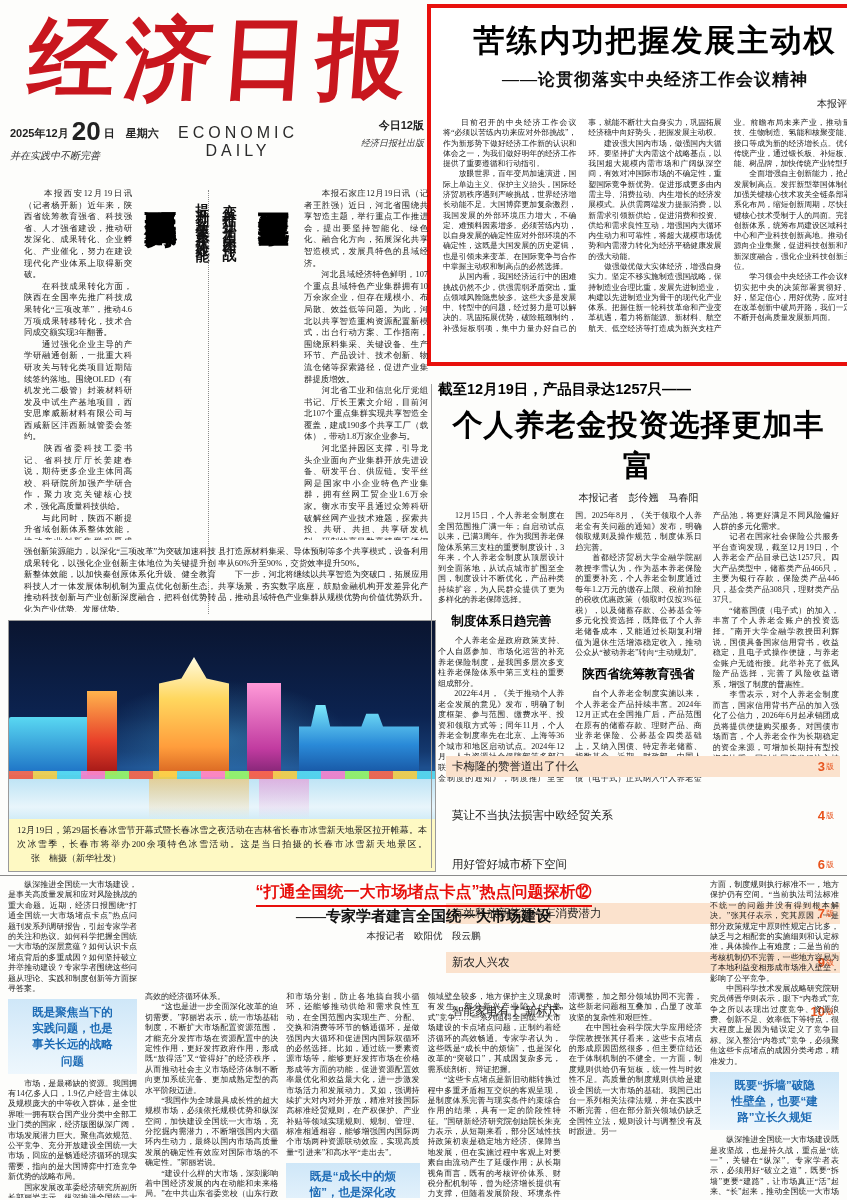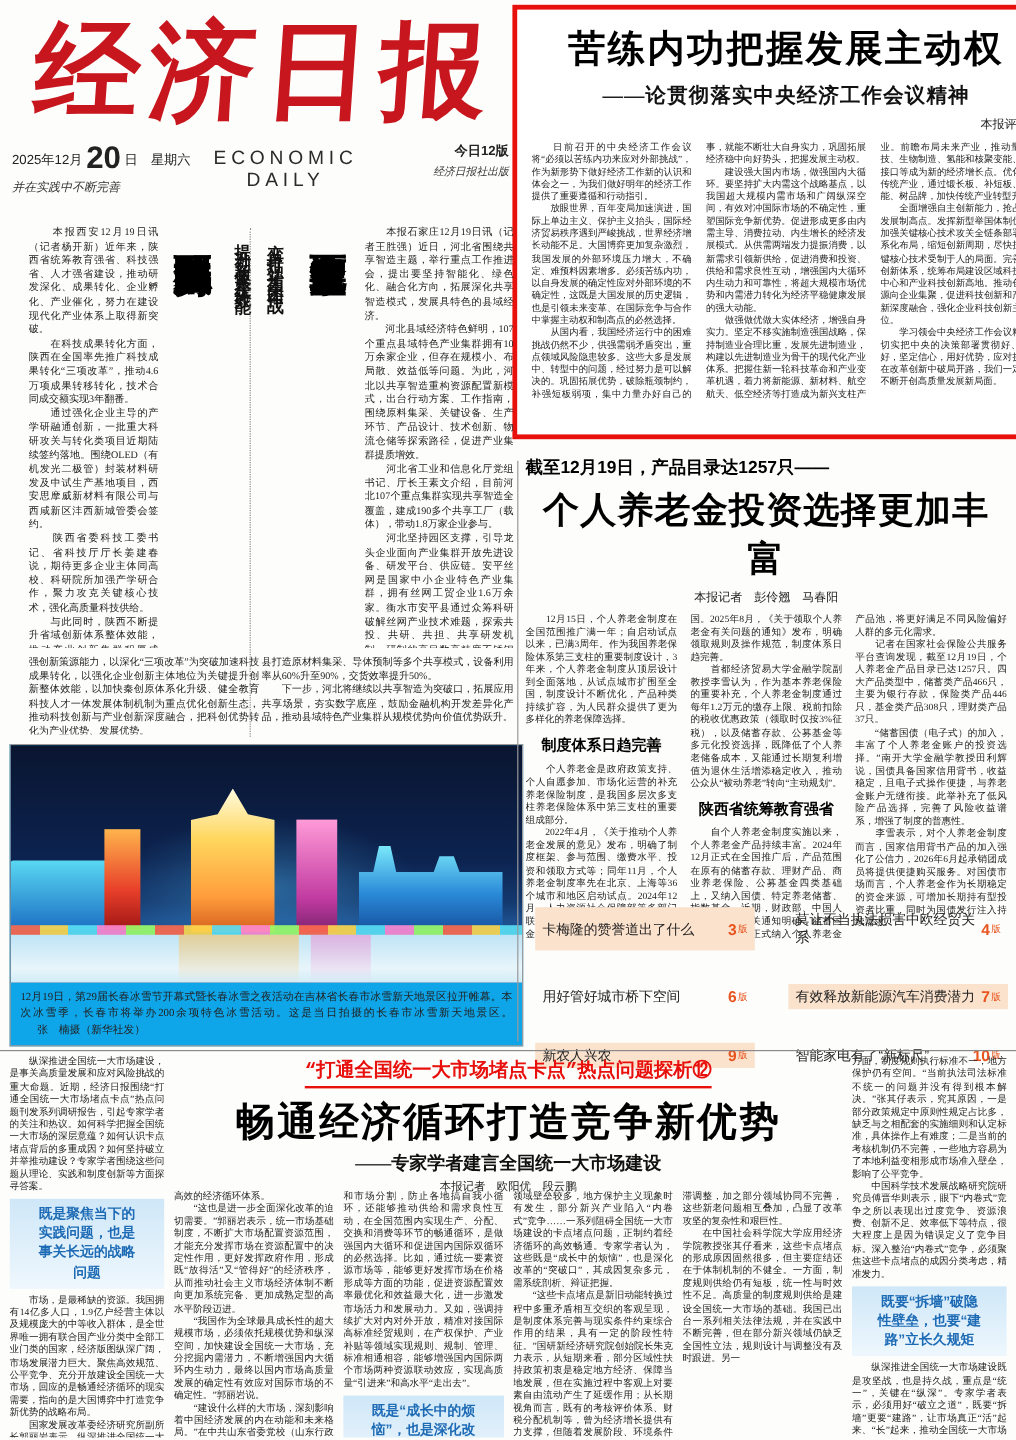--- a/index.html
+++ b/index.html
@@ -7,21 +7,21 @@
   .page{position:relative;width:847px;height:1200px;background:#fdfdfb;overflow:hidden;color:#1a1a1a;}
   .jt{text-align:justify;text-justify:inter-character;}
   .pre{white-space:pre-line;}
   
   .masthead{position:absolute;left:8px;top:0;width:416px;height:158px;}
   .mast-title{position:absolute;left:18px;top:2px;width:390px;height:112px;
     font-family:"DejaVu Serif",serif;font-weight:bold;color:#c8161e;font-size:88px;line-height:112px;
     letter-spacing:8px;text-align:center;transform:skewX(-4deg);}
   .date-row{position:absolute;left:0;top:116px;width:416px;height:40px;}
   .date-left{position:absolute;left:2px;top:0;width:150px;}
-  .date-main{font-family:"Liberation Sans",sans-serif;font-size:11px;font-weight:normal;color:#222;}
+  .date-main{font-family:"Liberation Sans",sans-serif;font-size:11px;font-weight:bold;color:#222;}
   .date-main b{font-size:26px;vertical-align:-3px;letter-spacing:0;}
   .lunar{font-size:10px;font-style:italic;color:#333;margin-top:2px;}
   .eng{position:absolute;left:150px;top:8px;width:160px;text-align:center;font-family:"Liberation Sans",sans-serif;
     font-size:16px;letter-spacing:4px;color:#2b2b2b;}
   .mast-right{position:absolute;right:0;top:2px;text-align:right;}
   .edition{font-family:"Liberation Sans",sans-serif;font-size:11px;font-weight:bold;color:#222;}
   .publisher{font-size:9px;font-style:italic;color:#333;margin-top:4px;}
   .pubinfo{position:absolute;left:8px;top:158px;width:416px;height:20px;background:#ddeffa;
     border-top:2px solid #2d9fd6;border-bottom:3px solid #1f8fce;
     font-family:"Liberation Sans",sans-serif;font-size:8.5px;color:#123;line-height:20px;text-align:center;}
@@ -49,21 +49,21 @@
   .sx-bottom{margin-top:6px;height:66px;font-size:8.4px;line-height:1.38;overflow:hidden;}
   .dotted-div{position:absolute;left:200px;top:2px;height:424px;border-left:1px dotted #8a8a8a;}
   .hb-block{position:absolute;left:210px;top:0;width:210px;height:428px;}
   .hb-top{display:flex;height:352px;}
   .hb-kick{width:24px;}
   .hb-head{width:58px;font-size:31px;line-height:58px;}
   .hb-text{width:124px;height:352px;}
   .hb-bottom{margin-top:6px;height:66px;font-size:8.4px;line-height:1.38;overflow:hidden;}
   
   .photo-box{position:absolute;left:8px;top:620px;width:428px;height:252px;border:1px solid #9a9a9a;
-    box-sizing:border-box;background:#0ea5e9;}
+    box-sizing:border-box;background:#fef9c3;}
   .photo{position:relative;width:426px;height:198px;overflow:hidden;
     background:linear-gradient(180deg,#0a1530 0%,#0c2350 48%,#14396f 66%,#1d4f8e 74%);}
   .ph{position:absolute;}
   .caption{padding:5px 8px 0;font-size:9px;line-height:1.55;color:#222;}
   .credit{white-space:nowrap;margin-left:14px;}
   
   .pension{position:absolute;left:438px;top:380px;width:401px;height:372px;}
   .pen-kicker{font-family:"Liberation Sans",sans-serif;font-weight:bold;font-size:14.5px;color:#000;}
   .pen-head{font-family:"Liberation Serif",serif;font-weight:900;font-size:30px;letter-spacing:1px;
     text-align:center;margin:6px 0 4px;color:#000;}
@@ -71,35 +71,35 @@
   .pen-body{height:276px;overflow:hidden;column-count:3;column-gap:11px;font-size:8px;line-height:1.32;color:#222;}
   .pen-body p{margin:0;text-indent:0;}
   .in-subhead{font-family:"Liberation Sans",sans-serif;font-weight:bold;font-size:12.5px;text-align:center;
     margin:7px 0;color:#000;}
   
   .daodu{position:absolute;left:446px;top:756px;width:394px;height:112px;}
   .dd-titlerow{display:flex;align-items:center;margin-bottom:7px;}
   .dd-line{flex:1;border-top:1px solid #b5b5b5;}
   .dd-title{font-family:"Liberation Sans",sans-serif;font-weight:bold;font-size:19px;color:#e8541e;
     letter-spacing:6px;padding:0 12px;}
-  .dd-grid{display:grid;grid-template-columns:1fr 1fr;grid-column-gap:8px;grid-row-gap:6px;gap:28px;}
+  .dd-grid{display:grid;grid-template-columns:1fr;grid-column-gap:8px;grid-row-gap:6px;gap:28px;}
   .dd-item{display:flex;align-items:center;padding:3px 6px;font-family:"Liberation Sans",sans-serif;}
   .dd-item.peach{background:#fbe2cd;}
   .dd-t{flex:1;font-size:11.5px;color:#222;}
   .dd-p{font-size:13px;font-weight:bold;color:#e8541e;}
   .dd-u{font-size:8px;color:#e8541e;margin-left:1px;}
   
   .vrule{position:absolute;left:431px;top:384px;height:484px;border-left:1px solid #999;}
   .hrule{position:absolute;left:0;top:875px;width:847px;border-top:1px solid #8a8a8a;}
   
   .market{position:absolute;left:8px;top:880px;width:831px;height:318px;display:flex;gap:8px;}
   .mk-col{width:129px;flex:0 0 129px;font-size:8px;line-height:1.3;color:#222;overflow:hidden;}
   .mk-center{flex:1;display:flex;flex-direction:column;}
   .mk-headblock{height:112px;text-align:center;}
-  .mk-kicker{display:inline-block;font-family:Liberation Mono, monospace;font-weight:bold;font-size:16px;
+  .mk-kicker{display:inline-block;font-family:Liberation Sans, sans-serif;font-weight:bold;font-size:16px;
     color:#e8100c;border-bottom:2px solid #e8100c;padding-bottom:2px;margin-top:2px;}
   .mk-head{font-family:"Liberation Sans",sans-serif;font-weight:900;font-size:33px;letter-spacing:2px;
     color:#000;margin:6px 0 2px;}
   .mk-sub{font-weight:bold;font-size:15px;color:#111;}
   .mk-byline{font-size:9.5px;color:#222;margin-top:4px;}
   .mk-inner{flex:1;display:flex;gap:8px;overflow:hidden;}
   .mk-icol{flex:1;font-size:8px;line-height:1.3;color:#222;overflow:hidden;}
   .blue-subhead{background:linear-gradient(180deg,#cfe7f8,#eef7fd);color:#1d6bb5;font-family:"Liberation Sans",sans-serif;
     font-weight:bold;font-size:11.5px;text-align:center;padding:5px 20px;margin:5px 0;line-height:1.4;}
 </style>
@@ -246,21 +246,20 @@
   <div class="market">
     <div class="mk-col jt">
       <div class="pre">　　纵深推进全国统一大市场建设，是事关高质量发展和应对风险挑战的重大命题。近期，经济日报围绕“打通全国统一大市场堵点卡点”热点问题刊发系列调研报告，引起专家学者的关注和热议。如何科学把握全国统一大市场的深层意蕴？如何认识卡点堵点背后的多重成因？如何坚持破立并举推动建设？专家学者围绕这些问题从理论、实践和制度创新等方面探寻答案。</div>
       <div class="blue-subhead">既是聚焦当下的实践问题，也是事关长远的战略问题</div>
       <div class="pre">　　市场，是最稀缺的资源。我国拥有14亿多人口，1.9亿户经营主体以及规模庞大的中等收入群体，是全世界唯一拥有联合国产业分类中全部工业门类的国家，经济版图纵深广阔，市场发展潜力巨大。聚焦高效规范、公平竞争、充分开放建设全国统一大市场，回应的是畅通经济循环的现实需要，指向的是大国博弈中打造竞争新优势的战略布局。
 　　国家发展改革委经济研究所副所长郭丽岩表示，纵深推进全国统一大市场建设，是构建新发展格局、推动高质量发展的有力支撑。通过建设全国统一大市场，促进商品要素资源在更大范围内有序流动、高效配置，能够形成供需互促、产销并进、畅通</div>
     </div>
     <div class="mk-center">
       <div class="mk-headblock">
         <div><span class="mk-kicker">“打通全国统一大市场堵点卡点”热点问题探析⑫</span></div>
-        <div class="mk-head">畅通经济循环打造竞争新优势</div>
         <div class="mk-sub">——专家学者建言全国统一大市场建设</div>
         <div class="mk-byline">本报记者　欧阳优　段云鹏</div>
       </div>
       <div class="mk-inner">
         <div class="mk-icol jt pre">高效的经济循环体系。
 　　“这也是进一步全面深化改革的迫切需要。”郭丽岩表示，统一市场基础制度，不断扩大市场配置资源范围，才能充分发挥市场在资源配置中的决定性作用，更好发挥政府作用，形成既“放得活”又“管得好”的经济秩序，从而推动社会主义市场经济体制不断向更加系统完备、更加成熟定型的高水平阶段迈进。
 　　“我国作为全球最具成长性的超大规模市场，必须依托规模优势和纵深空间，加快建设全国统一大市场，充分挖掘内需潜力，不断增强国内大循环内生动力，最终以国内市场高质量发展的确定性有效应对国际市场的不确定性。”郭丽岩说。
 　　“建设什么样的大市场，深刻影响着中国经济发展的内在动能和未来格局。”在中共山东省委党校（山东行政学院）副校（院）长黄凯南看来，全国统一大市场建设，不仅有利于破除地方保护</div>
         <div class="mk-icol jt">
           <span class="pre">和市场分割，防止各地搞自我小循环，还能够推动供给和需求良性互动，在全国范围内实现生产、分配、交换和消费等环节的畅通循环，是做强国内大循环和促进国内国际双循环的必然选择。比如，通过统一要素资源市场等，能够更好发挥市场在价格形成等方面的功能，促进资源配置效率最优化和效益最大化，进一步激发市场活力和发展动力。又如，强调持续扩大对内对外开放，精准对接国际高标准经贸规则，在产权保护、产业补贴等领域实现规则、规制、管理、标准相通相容，能够增强国内国际两个市场两种资源联动效应，实现高质量“引进来”和高水平“走出去”。</span>

